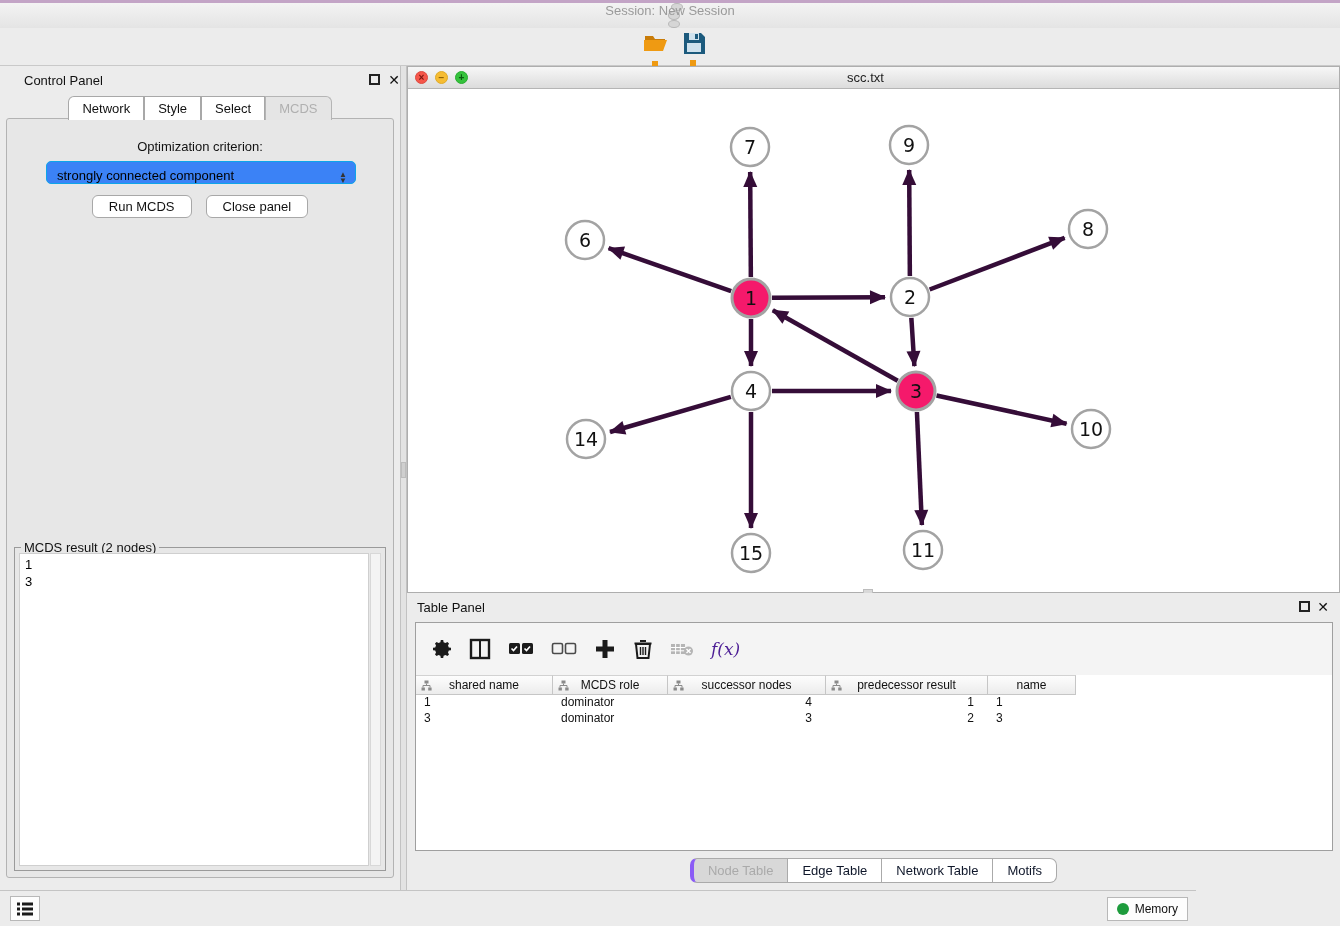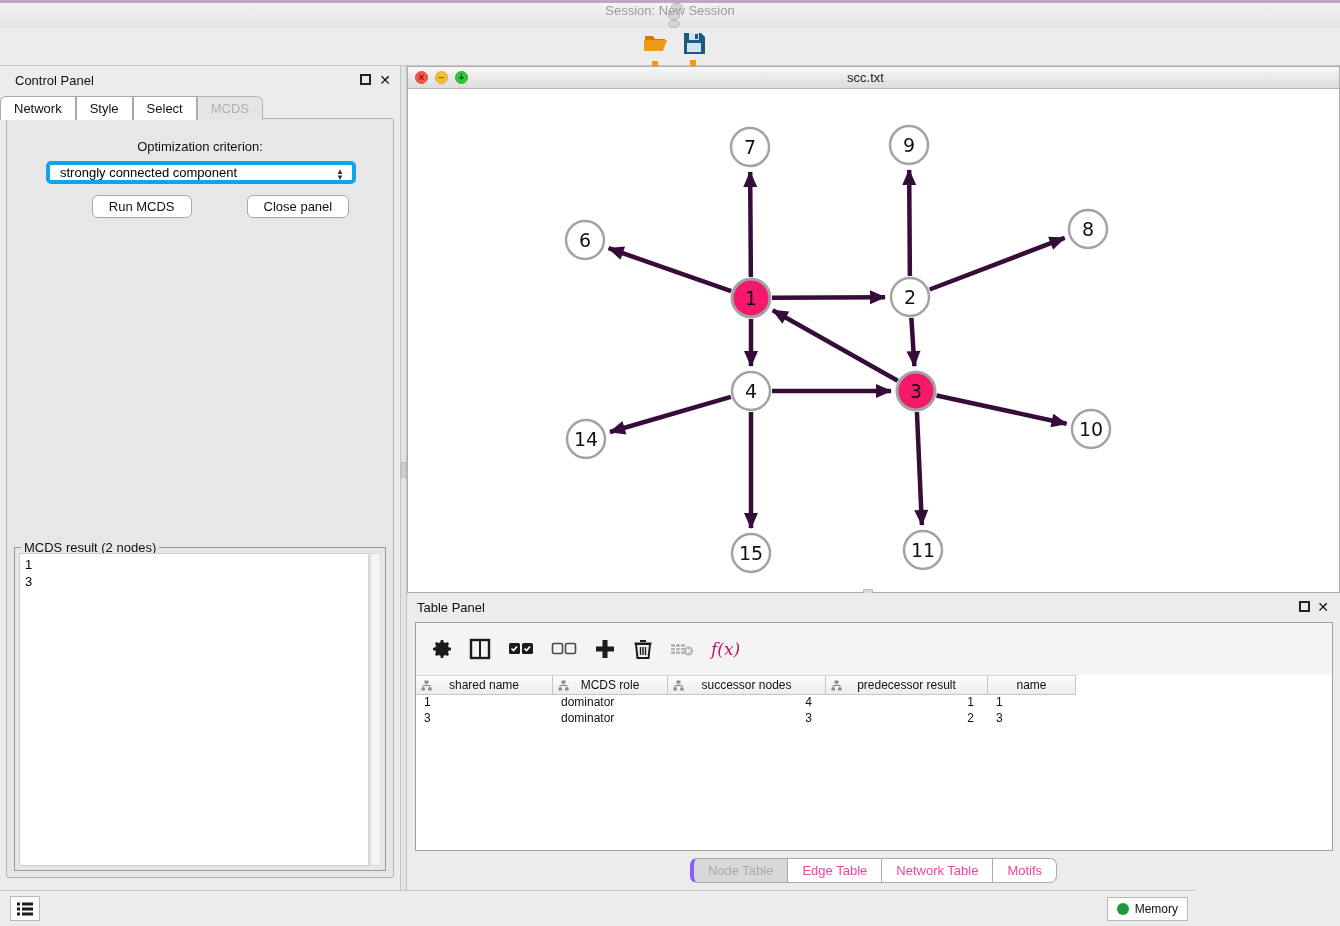--- a/index.html
+++ b/index.html
@@ -22,42 +22,42 @@
   .tb-group { display:flex; align-items:center; gap:8px; padding:0 10px; }
   .tb-sep { width:1px; height:30px; border-left:1px dotted #a5a5a5; }
   .tbtn { width:30px; height:30px; display:flex; align-items:center; justify-content:center; cursor:pointer; }
   #search-wrap { margin-left:auto; margin-right:13px; }
   #search-box { width:288px; height:23px; border:1px solid #bdbdbd; border-radius:12px; background:#fff;
     display:flex; align-items:center; padding-left:7px; }
   #search-box input { border:none; outline:none; flex:1; font-size:12px; background:transparent; margin-left:4px; }
 
   
   #control-panel { left:0; top:66px; width:400px; height:824px; background:#ececec; }
-  #cp-header { position:absolute; left:3px; top:4px; width:100%; height:20px; }
+  #cp-header { position:absolute; left:12px; top:4px; width:100%; height:20px; }
   #cp-title { position:absolute; left:12px; top:3px; font-size:13px; color:#111; }
   .panel-float-icon { position:absolute; top:4px; width:11px; height:11px; border:2px solid #222; cursor:pointer; }
   .panel-close-icon { position:absolute; top:2px; font-size:14px; font-weight:bold; color:#111; cursor:pointer; }
   #cp-float { right:32px; } #cp-close { right:12px; }
-  #cp-tabs { position:absolute; left:0; top:30px; width:100%; display:flex; z-index:2; }
+  #cp-tabs { position:absolute; left:0; top:30px; width:100%; display:flex; justify-content:center; z-index:2; }
   .cp-tab { font-size:13px; padding:4px 13px; background:#fff; border:1px solid #a8a8a8; border-bottom:none;
     color:#111; cursor:pointer; }
   .cp-tab.first { border-top-left-radius:6px; }
   .cp-tab.last { border-top-right-radius:6px; }
   .cp-tab.selected { background:#e5e5e5; color:#b0b0b0; border-color:#b5b5b5; }
   #cp-body { position:absolute; left:6px; top:52px; width:388px; height:760px; background:#e7e7e7;
     border:1px solid #b3b3b3; border-radius:3px; }
   #opt-label { position:absolute; left:0; top:20px; width:100%; text-align:center; font-size:13px; color:#111; }
-  #criterion-select { position:absolute; left:39px; top:42px; width:310px; height:23px; background:#ffffff;
-    border:4px solid #0ea5e9; border-radius:5px; display:flex; align-items:flex-end; font-size:13px;
+  #criterion-select { position:absolute; left:39px; top:42px; width:310px; height:23px; background:#3b82f6;
+    border:1px solid #0ea5e9; border-radius:5px; display:flex; align-items:flex-end; font-size:13px;
     padding-left:10px; cursor:pointer; }
   #criterion-stepper { margin-left:auto; margin-right:8px; display:flex; flex-direction:column; gap:1px; }
   #criterion-stepper span { font-size:8px; line-height:5px; color:#333; }
   #cp-buttons { position:absolute; left:0; top:76px; width:100%; display:flex; justify-content:center; gap:14px; }
   .cp-btn { height:23px; background:#fff; border:1px solid #a8a8a8; border-radius:6px; font-size:13px;
-    padding:0 16px; display:flex; align-items:center; cursor:pointer; color:#111;margin-left:41px; }
+    padding:0 16px; display:flex; align-items:center; cursor:pointer; color:#111; }
   #result-box { position:absolute; left:7px; top:428px; width:372px; height:324px; border:1px solid #9a9a9a;
     background:#e7e7e7; }
   #result-legend { position:absolute; left:6px; top:-8px; background:#e7e7e7; padding:0 3px; font-size:13px; color:#111; }
   #result-text { position:absolute; left:4px; top:5px; right:16px; bottom:4px; background:#fff;
     border:1px solid #cfcfcf; font-size:13px; padding:2px 5px; line-height:17px; white-space:pre; overflow:hidden; }
   #result-scrollbar { position:absolute; right:4px; top:5px; width:11px; bottom:4px; background:#f4f4f4;
     border:1px solid #d8d8d8; }
 
   
   #v-splitter { left:400px; top:66px; width:7px; height:824px; background:#e3e3e3;
@@ -80,34 +80,34 @@
     border:1px solid #bdbdbd; }
 
   
   #table-panel { left:407px; top:593px; width:933px; height:297px; background:#ececec; }
   #tp-title { position:absolute; left:10px; top:7px; font-size:13px; color:#111; }
   #tp-float { right:30px; top:8px; } #tp-close { right:11px; top:6px; }
   #table-box { position:absolute; left:8px; top:29px; width:918px; height:229px; background:#fff; border:1px solid #9f9f9f; }
   #table-toolbar { position:absolute; left:0; top:0; width:100%; height:52px; background:#f4f4f4;
     display:flex; align-items:center; gap:17px; padding-left:16px; }
   .ttbtn { display:flex; align-items:center; justify-content:center; cursor:pointer; }
-  .fx-label { font-family:"DejaVu Serif","Liberation Serif",serif; font-style:italic; font-size:17px; color:#be185d; }
+  .fx-label { font-family:"DejaVu Serif","Liberation Serif",serif; font-style:italic; font-size:17px; color:#4c1d95; }
   #table-header { position:absolute; left:0; top:52px; height:20px; display:flex; }
   .th-cell { background:linear-gradient(#fdfdfd,#ececec); border-right:1px solid #c6c6c6; border-top:1px solid #d2d2d2;
     border-bottom:1px solid #c6c6c6; display:flex; align-items:center; font-size:12px; color:#111;
     justify-content:center; position:relative; cursor:pointer; }
   .th-icon { position:absolute; left:5px; top:4px; }
   #table-rows { position:absolute; left:0; top:72px; width:100%; }
   .t-row { display:flex; height:16px; font-size:12px; color:#111; cursor:pointer; }
   .t-cell { overflow:hidden; white-space:nowrap; }
   .t-left { text-align:left; padding-left:8px; }
   .t-right { text-align:right; padding-right:14px; }
   #tp-tabs { position:absolute; left:0; top:265px; width:100%; display:flex; justify-content:center; }
   .tp-tab { font-size:13px; padding:4px 14px; background:#fff; border:1px solid #aaa; border-left:none;
-    color:#ec4899; cursor:pointer; }
+    color:#0f172a; cursor:pointer; }
   .tp-tab.first { border-left:4px solid #8b5cf6; border-top-left-radius:7px; border-bottom-left-radius:7px; }
   .tp-tab.last { border-top-right-radius:7px; border-bottom-right-radius:7px; }
   .tp-tab.selected { background:#d8d8d8; color:#aaa; }
 
   
   #status-bar { left:0; top:890px; width:1196px; height:36px; background:#ececec; border-top:1px solid #c4c4c4; }
   #list-btn { position:absolute; left:10px; top:5px; width:30px; height:25px; background:#fdfdfd;
     border:1px solid #b8b8b8; display:flex; align-items:center; justify-content:center; cursor:pointer; }
   #memory-btn { position:absolute; right:8px; top:6px; height:24px; background:#fdfdfd; border:1px solid #b8b8b8;
     display:flex; align-items:center; padding:0 9px; gap:6px; font-size:12px; color:#111; cursor:pointer; }

